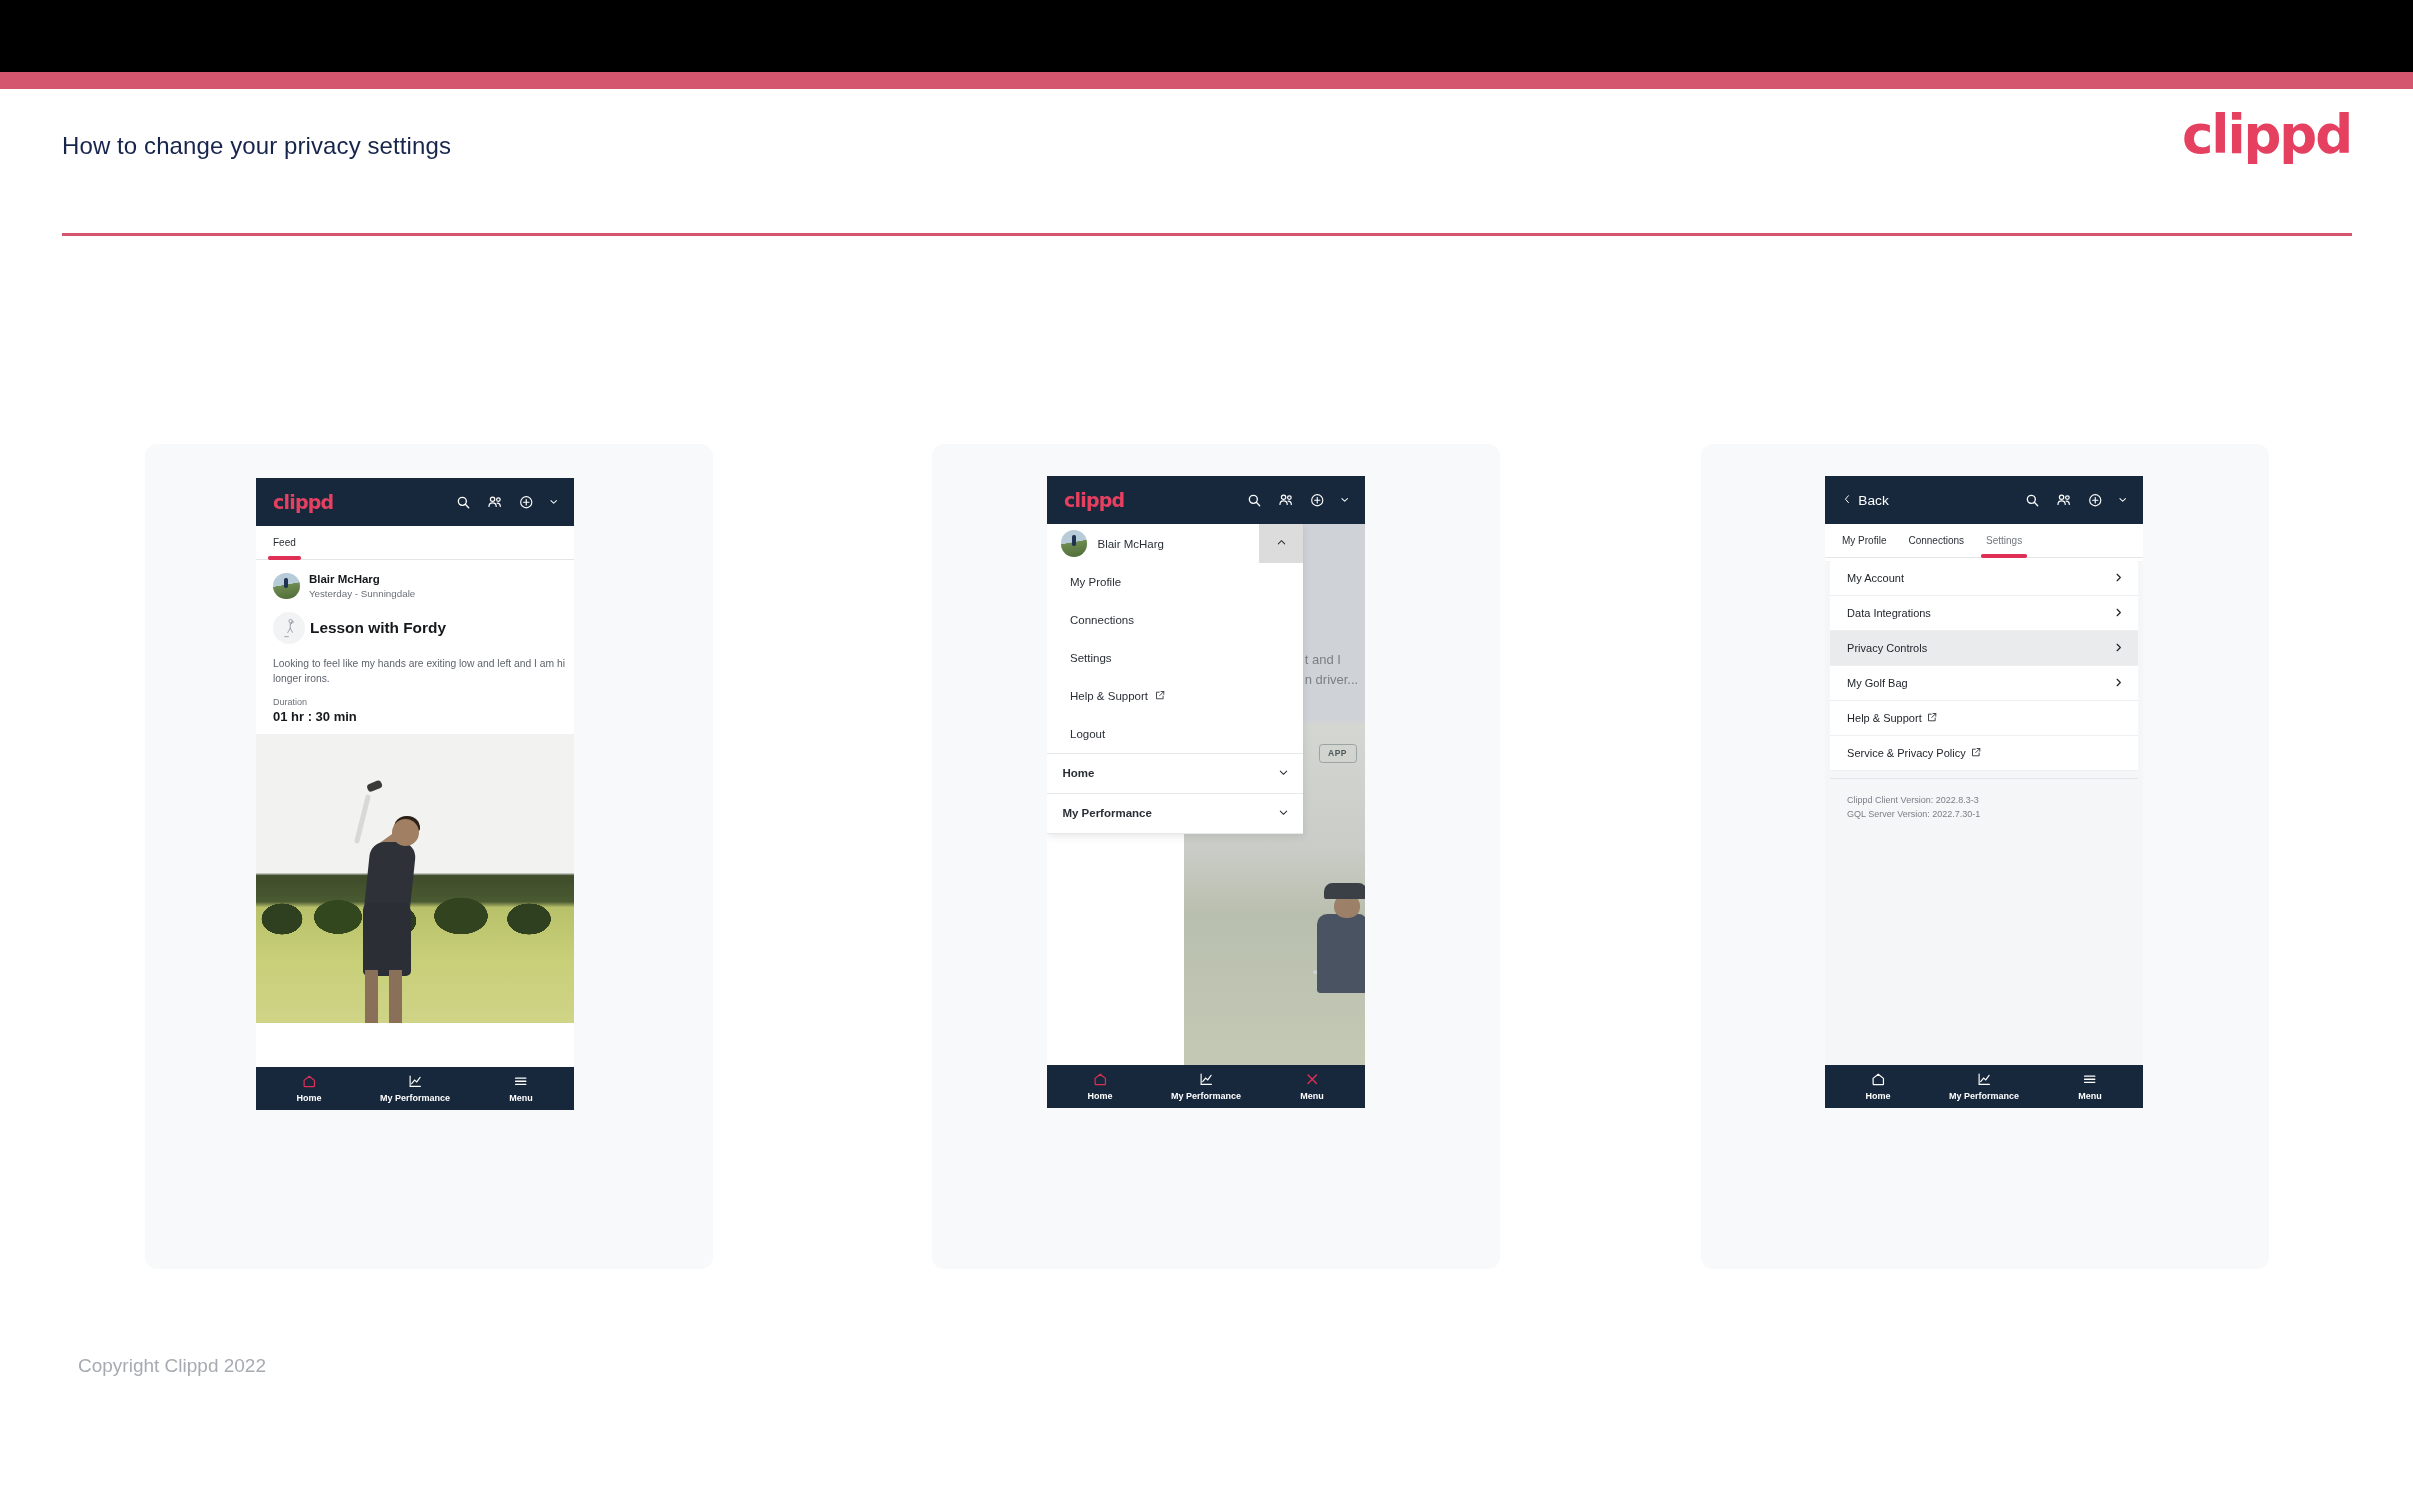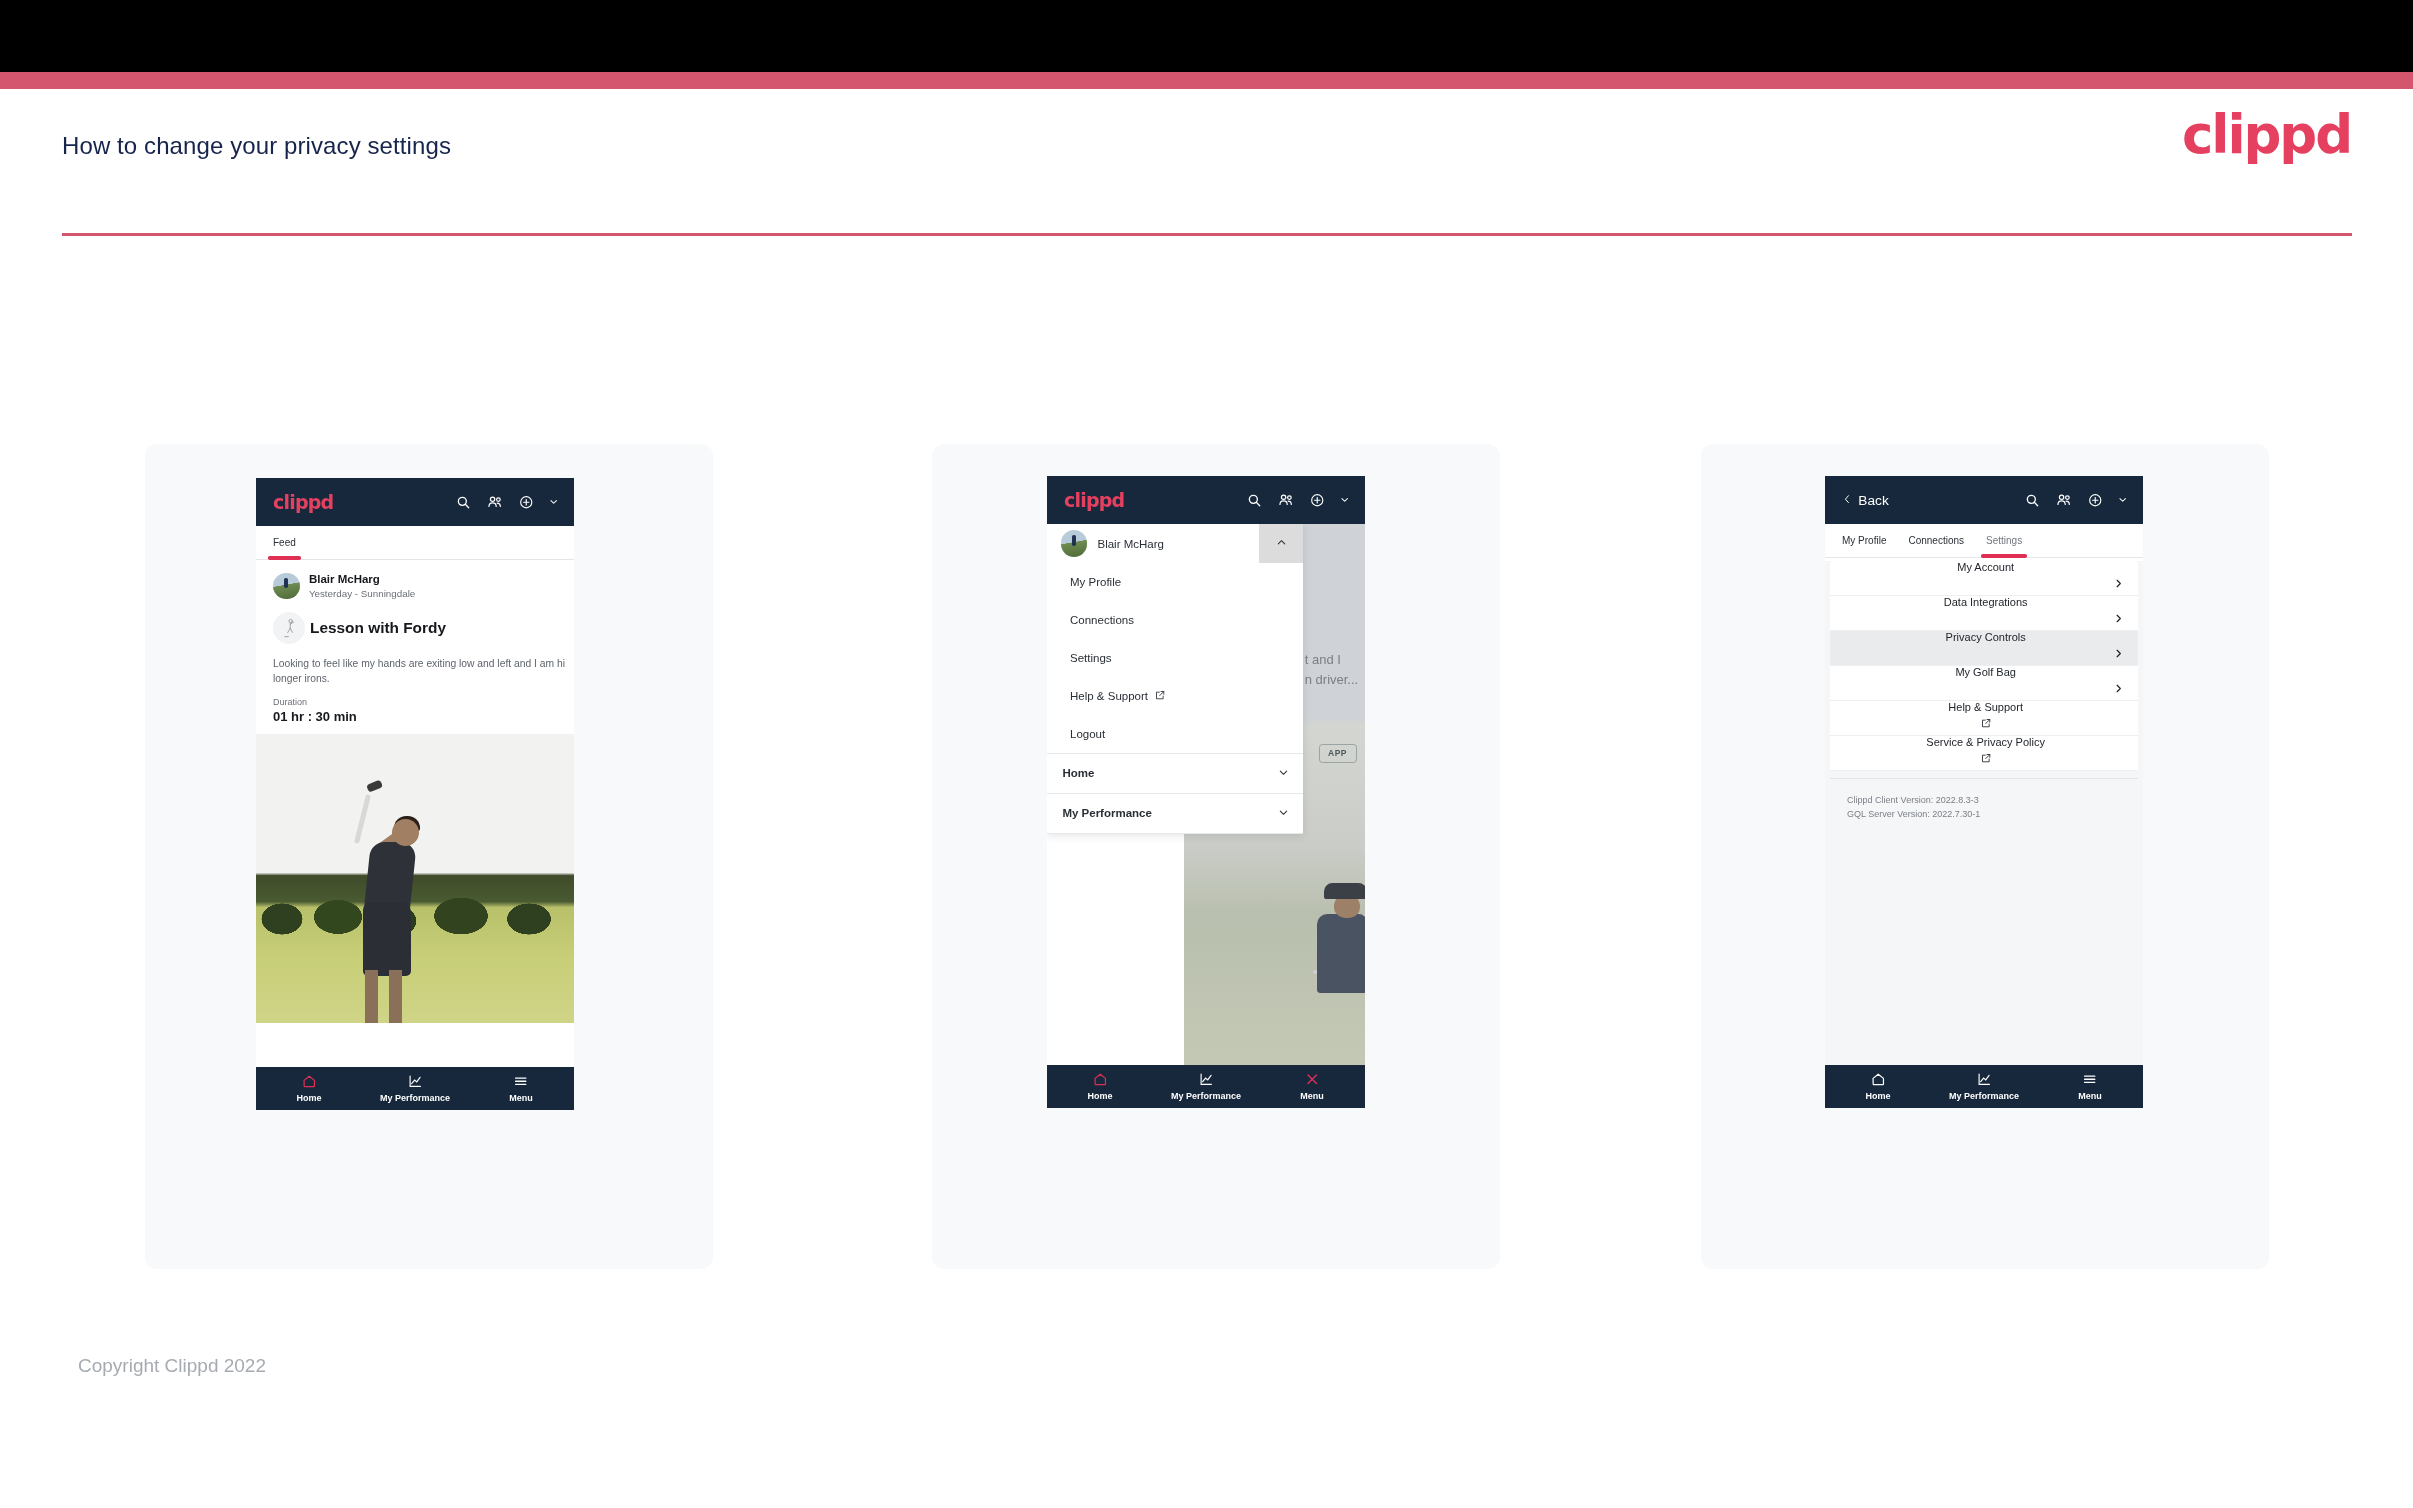--- a/index.html
+++ b/index.html
@@ -470,21 +470,20 @@
   .settings-row {
     height: 35px;
     display: flex;
     align-items: center;
     padding: 0 13.7px 0 17px;
     font-size: 11px;
     color: #22262c;
     border-bottom: 0.9px solid #edeff1;
     gap: 5px;
     background: #ffffff;
-    flex-direction: column;
   }
   .settings-row.highlight { background: #e9ebed; }
   .settings-row .chev-r { margin-left: auto; }
   .versions {
     padding: 14.5px 5.1px 0 17px;
     font-size: 9px;
     color: #7b8086;
     line-height: 1.55;
     border-top: 0.9px solid #e3e6e9;
     margin: 6.8px 5.1px 0;

